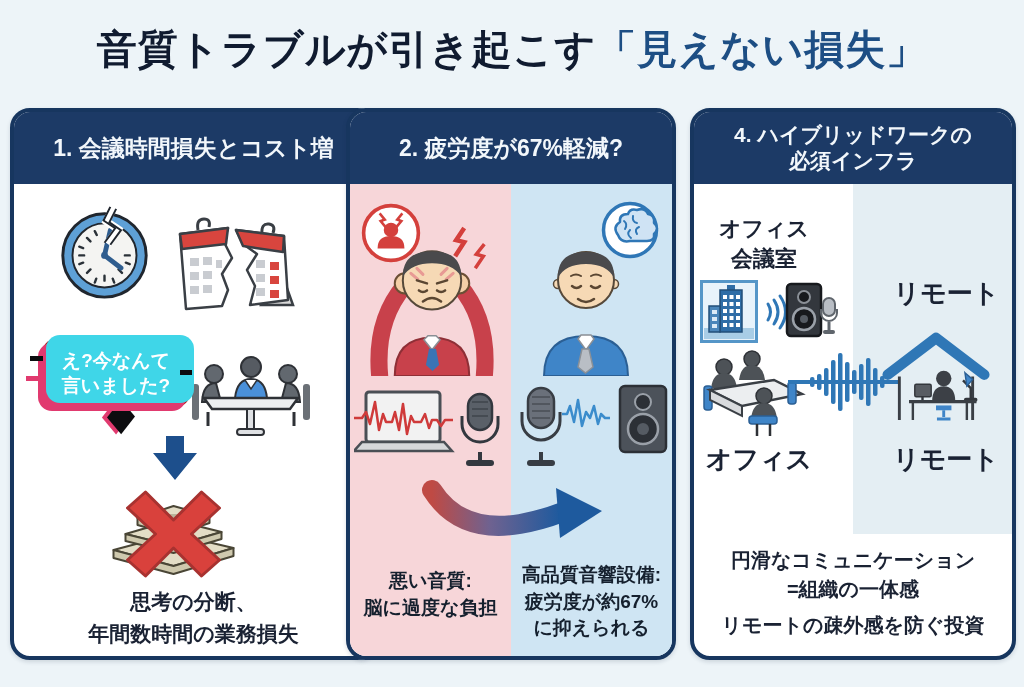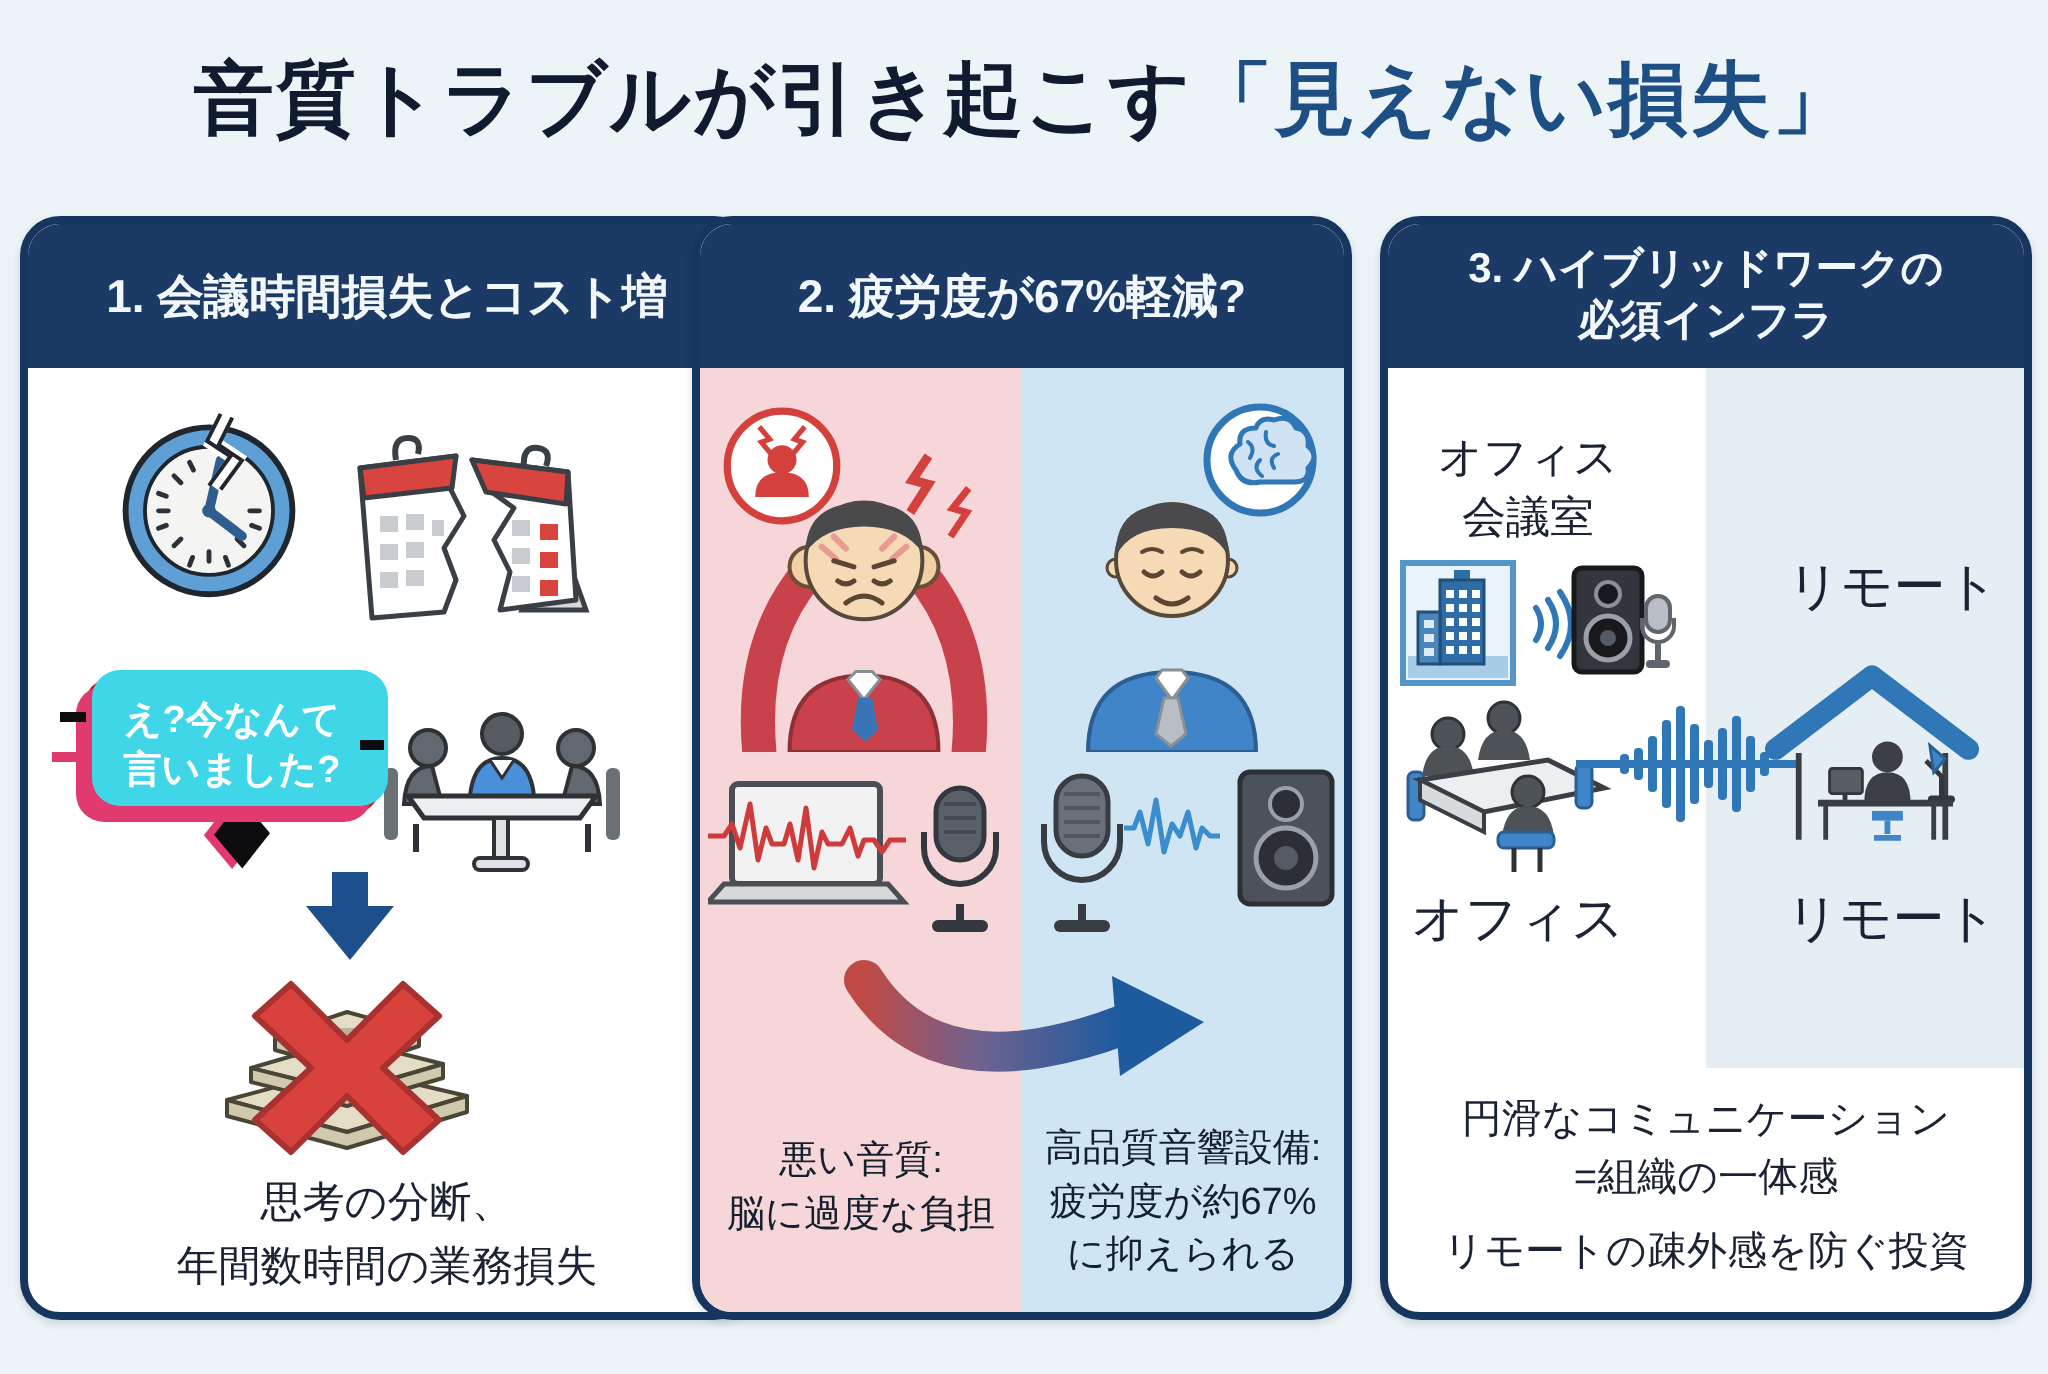--- a/index.html
+++ b/index.html
@@ -9,21 +9,21 @@
   .title{top:22px;left:0;width:100%;text-align:center;font-size:40px;font-weight:800;letter-spacing:1px;color:#101b30;}
   .title .hl{color:#1d4e84;margin-top:32px;}
   .panel{position:absolute;top:108px;height:552px;border:4px solid #17365f;border-radius:20px;background:#fff;overflow:hidden;box-sizing:border-box;box-shadow:0 2px 4px rgba(20,40,70,.15);}
   .panel-header{height:72px;background:#1c3a66;color:#f2f7fb;display:flex;flex-direction:column;align-items:center;justify-content:center;text-align:center;font-weight:700;font-size:23px;line-height:1.25;}
   .panel-header .hl2{font-size:21px;}
   .panel-body{position:relative;height:472px;}
   .half{position:absolute;top:0;bottom:0;width:50%;}
   .half.badbg{left:0;background:#f7d6d9;}
   .half.goodbg{left:50%;background:#cfe5f3;}
   .remote-bg{position:absolute;top:0;left:50%;right:0;height:350px;background:#e4eef3;}
-  .cap{font-weight:400;color:#15202e;text-align:center;}
+  .cap{font-weight:700;color:#15202e;text-align:center;}
   .p1cap{top:402px;left:0;width:100%;font-size:21px;line-height:1.5;color:#1a2233;}
   .p2cap{font-size:19px;line-height:1.4;}
   .p3label{font-size:26px;color:#1a2233;}
   .bubble{position:absolute;left:28px;top:155px;width:136px;background:#b91c1c;color:#fff;border-radius:14px;padding:9px 6px;text-align:center;font-weight:700;font-size:19px;line-height:1.32;z-index:2;}
   .bubble::before{content:"";position:absolute;inset:0;border-radius:14px;background:#e13a6f;transform:translate(-4px,4px);z-index:-2;}
   .bubble::after{content:"";position:absolute;inset:0;border-radius:14px;background:#3fd6e8;transform:translate(4px,-4px);z-index:-1;}
   .bubble-tail{position:absolute;left:96px;top:222px;width:22px;height:22px;background:#0c0c0f;transform:rotate(50deg) skew(12deg);z-index:1;box-shadow:-4px 4px 0 #e13a6f;}
   .glitch-dash{position:absolute;height:5px;z-index:3;}
 </style>
 </head>
@@ -233,21 +233,21 @@
       <div class="abs cap p2cap" style="left:50%;top:378px;width:50%;">
         <div>高品質音響設備:</div>
         <div>疲労度が約67%</div>
         <div>に抑えられる</div>
       </div>
     </div>
   </div>
 
   <div class="panel" style="left:690px;width:326px;">
     <div class="panel-header">
-      <div class="hl2">3. ハイブリッドワークの</div>
+      <div class="hl2">4. ハイブリッドワークの</div>
       <div class="hl2">必須インフラ</div>
     </div>
     <div class="panel-body">
       <div class="remote-bg"></div>
 
       <div class="abs cap" style="left:10px;top:30px;width:120px;font-size:22px;line-height:1.35;color:#1a2233;">
         <div>オフィス</div>
         <div>会議室</div>
       </div>
 

